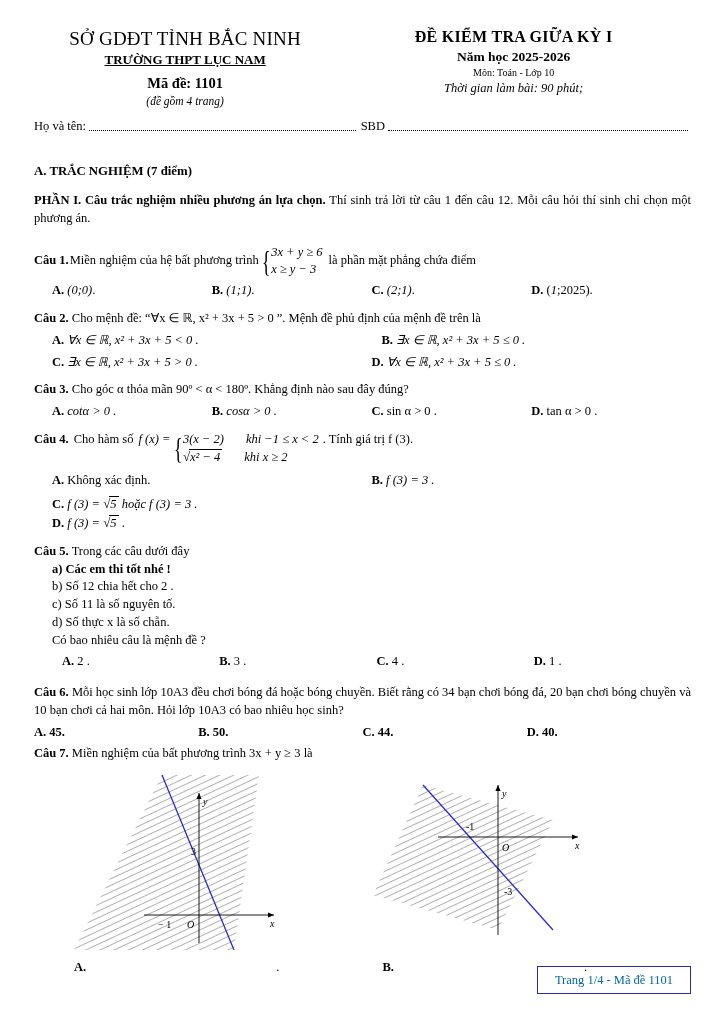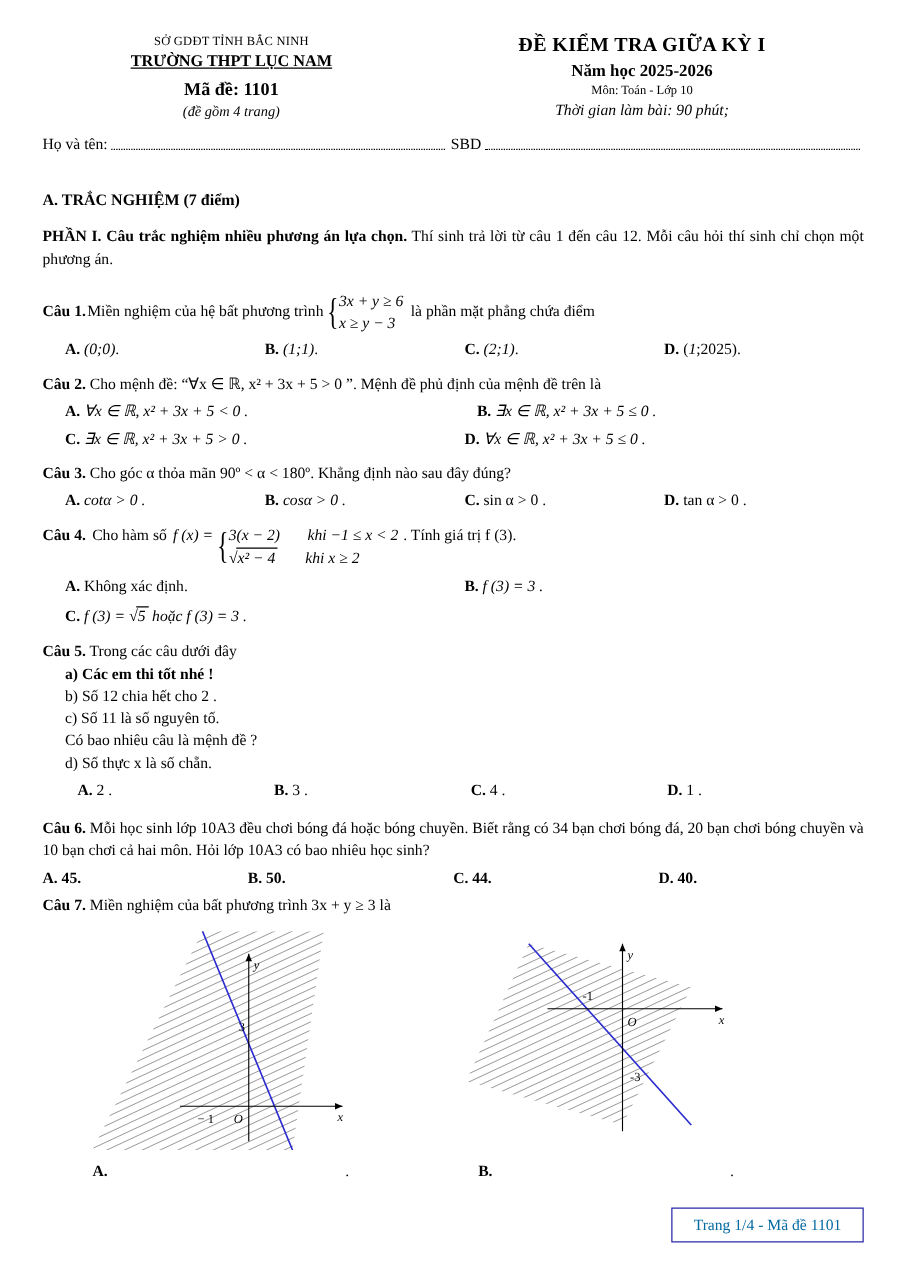--- a/index.html
+++ b/index.html
@@ -18,21 +18,21 @@
     padding:0;
     box-sizing:border-box;
   }
   .hdr{
     display:flex;
     padding:28px 34px 0 34px;
     box-sizing:border-box;
   }
   .hdr-left{width:46%;text-align:center;}
   .hdr-right{width:54%;text-align:center;}
-  .hdr-left .l1{font-size:10px;letter-spacing:.2px;}
+  .hdr-left .l1{font-size:19px;letter-spacing:.2px;}
   .hdr-left .l2{font-size:13px;font-weight:bold;text-decoration:underline;margin-top:2px;}
   .hdr-left .l3{font-size:14.5px;font-weight:bold;margin-top:7px;}
   .hdr-left .l4{font-size:11.5px;font-style:italic;margin-top:3px;}
   .hdr-right .r1{font-size:16px;font-weight:bold;letter-spacing:.3px;}
   .hdr-right .r2{font-size:13.5px;font-weight:bold;margin-top:3px;}
   .hdr-right .r3{font-size:10px;font-weight:normal;margin-top:2px;}
   .hdr-right .r4{font-size:12.5px;font-style:italic;margin-top:3px;}
 
   .namerow{
     margin:12px 34px 0 34px;
@@ -191,33 +191,36 @@
         <span style="margin-left:4px;">. Tính giá trị f (3).</span>
       </div>
       <div class="opts o2 indent" style="margin-top:6px;">
         <div><span class="b">A.</span> <span>Không xác định.</span></div>
         <div><span class="b">B.</span> <span class="mathi">f (3) = 3 .</span></div>
       </div>
       <div class="opts o2 indent" style="margin-top:6px;flex-direction:column;">
         <div><span class="b">C.</span>
           <span class="mathi">f (3) = </span><span class="radical">√</span><span class="sqrt mathi">5</span><span class="mathi"> hoặc </span><span class="mathi">f (3) = 3 .</span>
         </div>
+        <div><span class="b">D.</span>
+          <span class="mathi">f (3) = </span><span class="radical">√</span><span class="sqrt mathi">5</span><span> .</span>
+        </div>
       </div>
     </div>
 
     <div class="q">
       <div>
         <span class="qlabel">Câu 5.</span>
         <span>Trong các câu dưới đây</span>
       </div>
       <div class="indent"><span class="b">a) Các em thi tốt nhé !</span></div>
       <div class="indent"><span>b) Số 12 chia hết cho 2 .</span></div>
       <div class="indent"><span>c) Số 11 là số nguyên tố.</span></div>
+      <div class="indent"><span>d) Số thực x là số chẵn.</span></div>
       <div class="indent">Có bao nhiêu câu là mệnh đề ?</div>
-      <div class="indent"><span>d) Số thực x là số chẵn.</span></div>
       <div class="opts o4" style="margin-top:4px;padding-left:28px;">
         <div><span class="b">A.</span> <span>2 .</span></div>
         <div><span class="b">B.</span> <span>3 .</span></div>
         <div><span class="b">C.</span> <span>4 .</span></div>
         <div><span class="b">D.</span> <span>1 .</span></div>
       </div>
     </div>
 
     <div class="q" style="margin-top:13px;">
       <div class="para" style="margin-top:0;">

